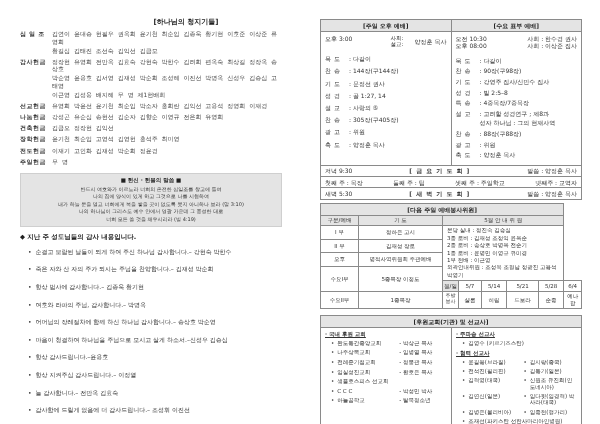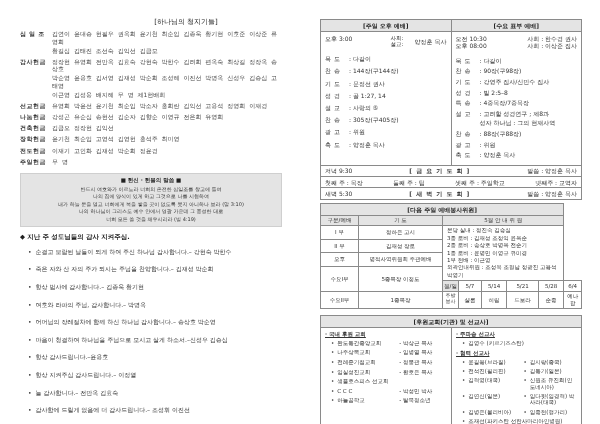--- a/index.html
+++ b/index.html
@@ -1,21 +1,21 @@
 <!DOCTYPE html>
 <html><head>
 <meta charset="utf-8">
 <style>
   * { box-sizing: border-box; margin: 0; padding: 0; }
   html, body { width: 600px; height: 424px; background: #ffffff; overflow: hidden; }
   body { font-family: "DejaVu Sans", "Liberation Sans", sans-serif; color: #222; font-size: 6px; line-height: 1.2; position: relative; }
 
   
   .left { position: absolute; left: 20px; top: 18px; width: 262px; }
-  .offer-title { text-align: center; font-weight: normal; font-size: 7px; margin-bottom: 4px; padding-left: 70px; }
+  .offer-title { text-align: center; font-weight: bold; font-size: 7px; margin-bottom: 4px; padding-left: 70px; }
   .offer-row { display: flex; margin-bottom: 2px; }
   .offer-label { width: 32px; flex: none; font-weight: bold; color: #333; letter-spacing: 0.5px; }
   .offer-names { flex: 1; color: #444; word-spacing: 2px; }
   .offer-names div { margin-bottom: 2px; }
 
   .verse-box { margin: 6px 0 0 0; background: #e4e4e4; border: 1px solid #cfcfcf; padding: 3px 4px; text-align: center; width: 262px; }
   .verse-title { font-weight: bold; font-size: 5.5px; margin-bottom: 2px; }
   .verse-line { font-size: 5px; color: #333; margin-bottom: 1.5px; }
 
   .thanks-title { margin-top: 7px; font-weight: bold; font-size: 6.5px; }
@@ -124,21 +124,21 @@
     <div class="verse-title">■ 헌신 · 헌물의 말씀 ■</div>
     <div id="verse-lines">
         <div class="verse-line">반드시 여호와가 이르노라 너희의 온전한 십일조를 창고에 들여</div>
         <div class="verse-line">나의 집에 양식이 있게 하고 그것으로 나를 시험하여</div>
         <div class="verse-line">내가 하늘 문을 열고 너희에게 복을 쌓을 곳이 없도록 붓지 아니하나 보라 (말 3:10)</div>
         <div class="verse-line">나의 하나님이 그리스도 예수 안에서 영광 가운데 그 풍성한 대로</div>
         <div class="verse-line">너희 모든 쓸 것을 채우시리라 (빌 4:19)</div>
       </div>
   </div>
 
-  <div class="thanks-title">◆ 지난 주 성도님들의 감사 지켜주심.</div>
+  <div class="thanks-title">◆ 지난 주 성도님들의 감사 내용입니다.</div>
   <div class="thanks-list" id="thanks-list">
       <div class="thanks-item">순결고 보람된 날들이 되게 하여 주신 하나님 감사합니다.– 강현숙 박한수</div>
       <div class="thanks-item">죽은 자와 산 자의 주가 되시는 주님을 찬양합니다.– 김재성 박순희</div>
       <div class="thanks-item">항상 범사에 감사합니다.– 김종욱 황기현</div>
       <div class="thanks-item">여호와 라파의 주님, 감사합니다.– 박명옥</div>
       <div class="thanks-item">어머님의 장례절차에 함께 하신 하나님 감사합니다.– 송상호 박순영</div>
       <div class="thanks-item">마음이 청결하여 하나님을 주님으로 모시고 살게 하소서.–신성우 김승심</div>
       <div class="thanks-item">항상 감사드립니다.–윤용호</div>
       <div class="thanks-item">항상 지켜주심 감사드립니다.– 이정열</div>
       <div class="thanks-item">늘 감사합니다.– 전만옥 김효숙</div>

